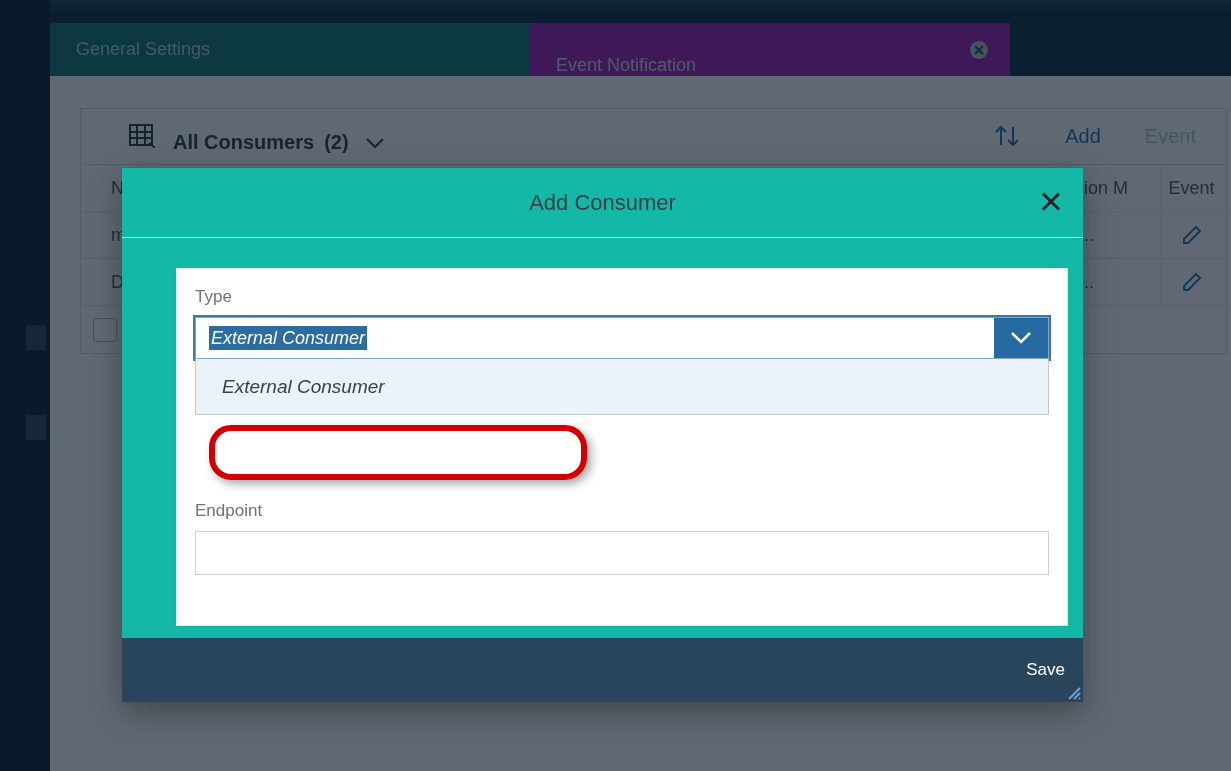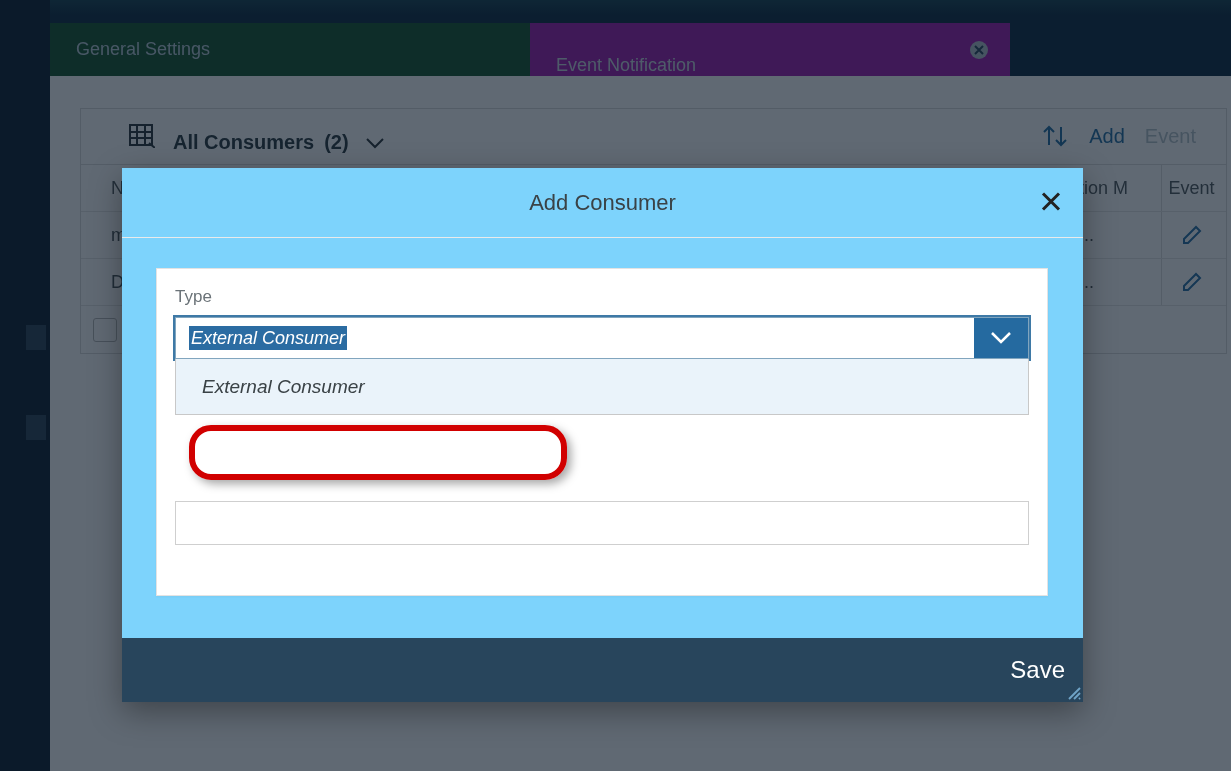--- a/index.html
+++ b/index.html
@@ -33,21 +33,21 @@
       left: 50px; top: 76px; right: 0; bottom: 0;
       background: #fff;
     }
     .tabs-row {
       position:absolute; left:50px; top:23px; right:0; height:53px;
       display:flex;
     }
     .tab {
       height:53px; display:flex; align-items:center; padding:0 26px;
       color:#9db5c5; font-size:18px; min-width: 480px;
-      background:#14532d;
+      background:#0f766e;
       position:relative;
     }
     .tab.inactive { color:#b9cbd7; }
     .tab.active { background:#a21caf; color:#cad8e1;align-items:flex-end; }
     .tab-close {
       position:absolute; right:22px; top:50%; transform:translateY(-50%);
       width:18px; height:18px; border-radius:50%; background:#b5c3cc;
       display:flex; align-items:center; justify-content:center;
       color:#28455c; font-size:12px; font-weight:bold;
     }
@@ -59,55 +59,56 @@
     .card-header {
       height:55px; display:flex; align-items:center; padding:0 30px 0 48px;
       border-bottom:1px solid #ffffff;
       justify-content:space-between;
     }
     .header-left { display:flex; align-items:center; gap:18px; }
     .grid-icon svg, .sort-icon svg, .pencil-icon svg { display:block;}
     .header-title { font-weight:700; font-size:20px; color:#2d3a3f; display:flex; align-items:center; gap:10px;margin-top:12px;}
     .header-count { font-weight:700; }
     .chev-down { margin-left:6px; }
-    .header-right { display:flex; align-items:center; gap:20px; font-size:20px;}
+    .header-right { display:flex; align-items:center; gap:44px; font-size:20px;}
     .link-add { color:#236ea3; cursor:pointer; }
     .link-remove { color:#b5c2c9; }
 
     .table-header-row, .table-row {
       display:flex; height:47px; align-items:center; border-top:1px solid #dcdcdc;
       padding-left:30px; font-size:18px; color:#4a5458;
     }
     .col-name { width:930px; }
     .col-auth { width:120px; }
     .col-edit { width:60px; text-align:center; border-left:1px solid #dcdcdc; height:100%; display:flex; align-items:center; justify-content:center;}
     .th { color:#52595c; }
     .table-row { border-top:1px solid #e6e6e6; }
     .checkbox-row { height:48px; border-top:1px solid #e6e6e6; display:flex; align-items:center; padding-left:12px;}
     .cb { width:24px; height:24px; border:1px solid #b8b8b8; border-radius:3px; background:#fff;}
 
     
     .modal {
       position:absolute; left:122px; top:168px; width:961px; height:534px;
-      background:#7dd3fc; z-index:10; box-shadow:0 10px 30px rgba(0,0,0,0.35);
+      background:#14b8a6; z-index:10; box-shadow:0 10px 30px rgba(0,0,0,0.35);
       display:flex; flex-direction:column;
     }
     .modal-header {
       height:70px; display:flex; align-items:center; justify-content:center;
       border-bottom:1px solid #eaeaea; position:relative;
       font-size:22px; color:#3a4246;
     }
     .modal-close { position:absolute; right:22px; top:50%; transform:translateY(-50%);
       font-size:26px; color:#333; cursor:pointer; }
     .modal-body { flex:1; padding:30px 34px 0 34px; position:relative;}
     .form-group { margin-bottom:26px; }
     .form-card {
       background:#fff; border:1px solid #e3e3e3; padding:18px 18px 24px 18px;
       width:892px; position:relative;
       box-shadow: 0 1px 2px rgba(0,0,0,0.04);
+      margin-left: 20px;
     }
     .lbl { color:#6b7378; font-size:17px; margin-bottom:10px; display:block;}
     .select-wrap { position:relative; height:42px;font-style:italic; }
     .select-input {
       width:100%; height:42px; border:1px solid #81a5be; outline:2px solid #3e79a6;
       padding:0 50px 0 12px; font-size:18px; color:#fff; background:#fff;
     }
     .select-input-text {
       position:absolute; left:14px; top:50%; transform:translateY(-50%);
       background:#2b6ca2; color:#fff; padding:0 2px; font-size:18px; line-height:24px;
@@ -129,21 +130,21 @@
     .highlight-ring {
       position:absolute; border:6px solid #d10000; border-radius:22px;
       pointer-events:none; box-shadow: 4px 4px 10px rgba(0,0,0,0.35);
     }
     .endpoint-wrap { margin-top:142px; }
     .text-input {
       width:100%; height:44px; border:1px solid #cfcfcf; padding:0 10px; font-size:16px; background:#fff;
     }
     .modal-footer {
       height:64px; background:#28455c; display:flex; align-items:center; justify-content:flex-end;
-      padding-right:18px; color:#fff; font-size:24px; position:relative;
+      padding-right:18px; color:#fff; font-size:17px; position:relative;
     }
     .resize-grip {
       position:absolute; right:2px; bottom:2px; width:14px; height:14px;
     }
     .resize-grip svg { display:block; }
 
   </style>
 </head>
 <body>
 
@@ -264,20 +265,21 @@
               </svg>
           </div>
           <div class="dropdown">
             <div class="dd-item">External Consumer</div>
           </div>
         </div>
         <div class="highlight-ring" style="left:14px; top:138px; width:378px; height:55px;"></div>
       </div>
 
       <div class="form-group endpoint-wrap">
+        <span class="lbl">Endpoint</span>
         <input class="text-input" value="" style="">
       </div>
 
     </div>
   </div>
   <div class="modal-footer">
     <span>Save</span>
     <span class="resize-grip">
       <svg width="14" height="14" viewBox="0 0 14 14">
           <g stroke="#6fa3c6" stroke-width="2">

